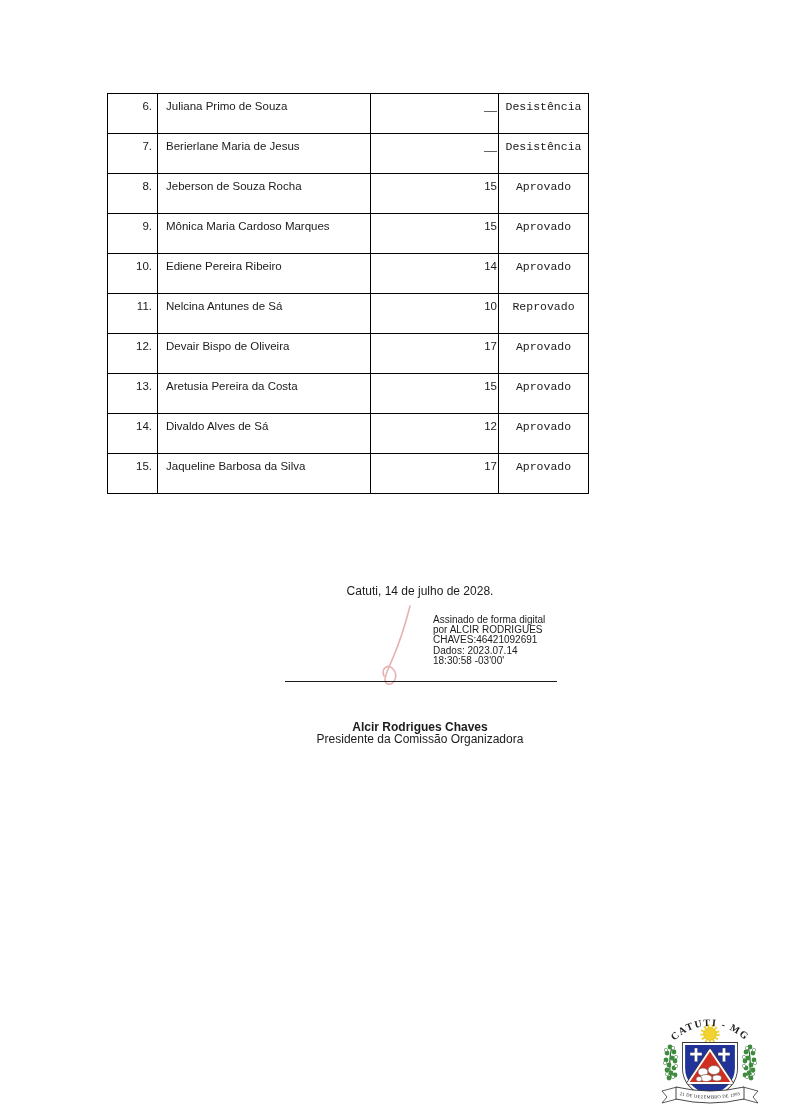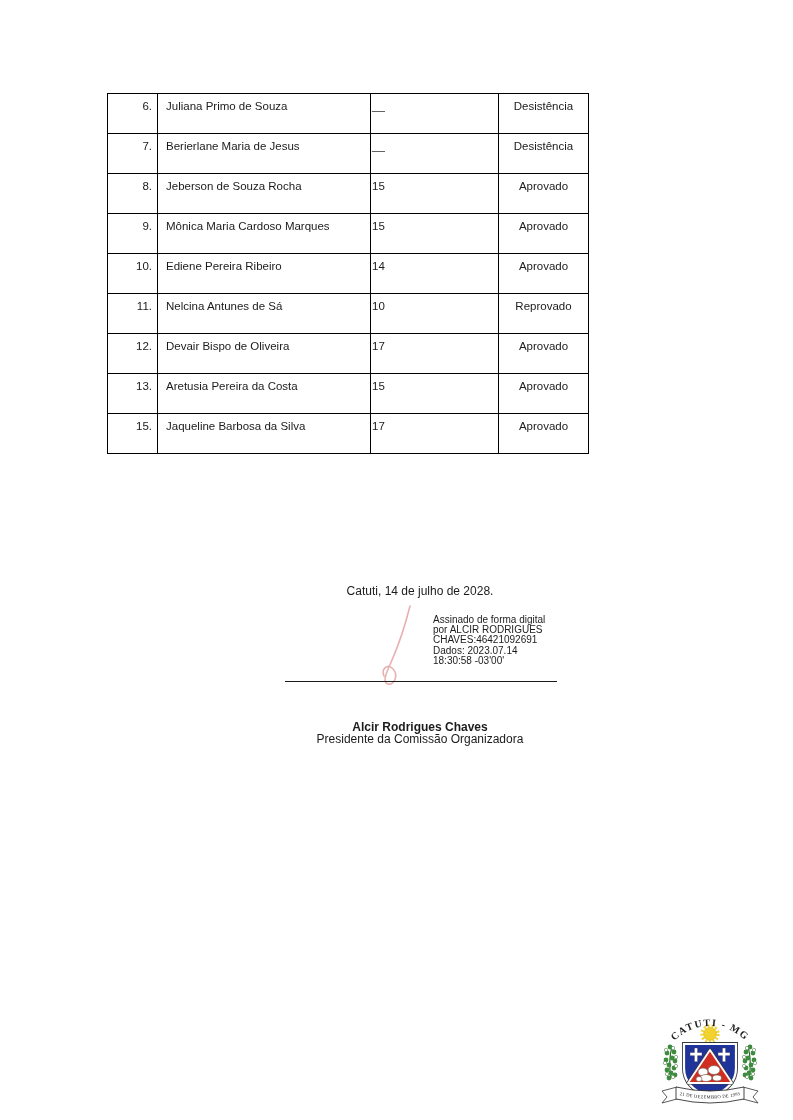--- a/index.html
+++ b/index.html
@@ -14,22 +14,22 @@
   }
   table.results td{
     border:1px solid #000000;
     height:40px;box-sizing:border-box;
     vertical-align:top;padding-top:6px;
     font-size:11.5px;line-height:13px;color:#1b1b1b;
     overflow:hidden;white-space:nowrap;
   }
   td.col-number{text-align:right;padding-right:5px;}
   td.col-name{text-align:left;padding-left:8px;}
-  td.col-score{text-align:left;}
-  td.col-result{text-align:center;}
+  td.col-score{text-align:right;}
+  td.col-result{text-align:center;font-family:Liberation Mono, monospace;}
   td.red{color:#ff0000;}
   
   .date-line{
     position:absolute;left:420px;top:584px;transform:translateX(-50%);
     font-size:12px;white-space:nowrap;
   }
   .sig-subject{
     position:absolute;left:307px;top:617px;
     font-size:12px;line-height:15px;white-space:pre-line;
   }
@@ -106,20 +106,26 @@
         <tr>
           <td class="col-number">12.</td>
           <td class="col-name">Devair Bispo de Oliveira</td>
           <td class="col-score">17</td>
           <td class="col-result">Aprovado</td>
         </tr>
         <tr>
           <td class="col-number">13.</td>
           <td class="col-name">Aretusia Pereira da Costa</td>
           <td class="col-score">15</td>
+          <td class="col-result">Aprovado</td>
+        </tr>
+        <tr>
+          <td class="col-number">14.</td>
+          <td class="col-name">Divaldo Alves de Sá</td>
+          <td class="col-score">12</td>
           <td class="col-result">Aprovado</td>
         </tr>
         <tr>
           <td class="col-number">15.</td>
           <td class="col-name">Jaqueline Barbosa da Silva</td>
           <td class="col-score">17</td>
           <td class="col-result">Aprovado</td>
         </tr>
       </tbody>
   </table>

